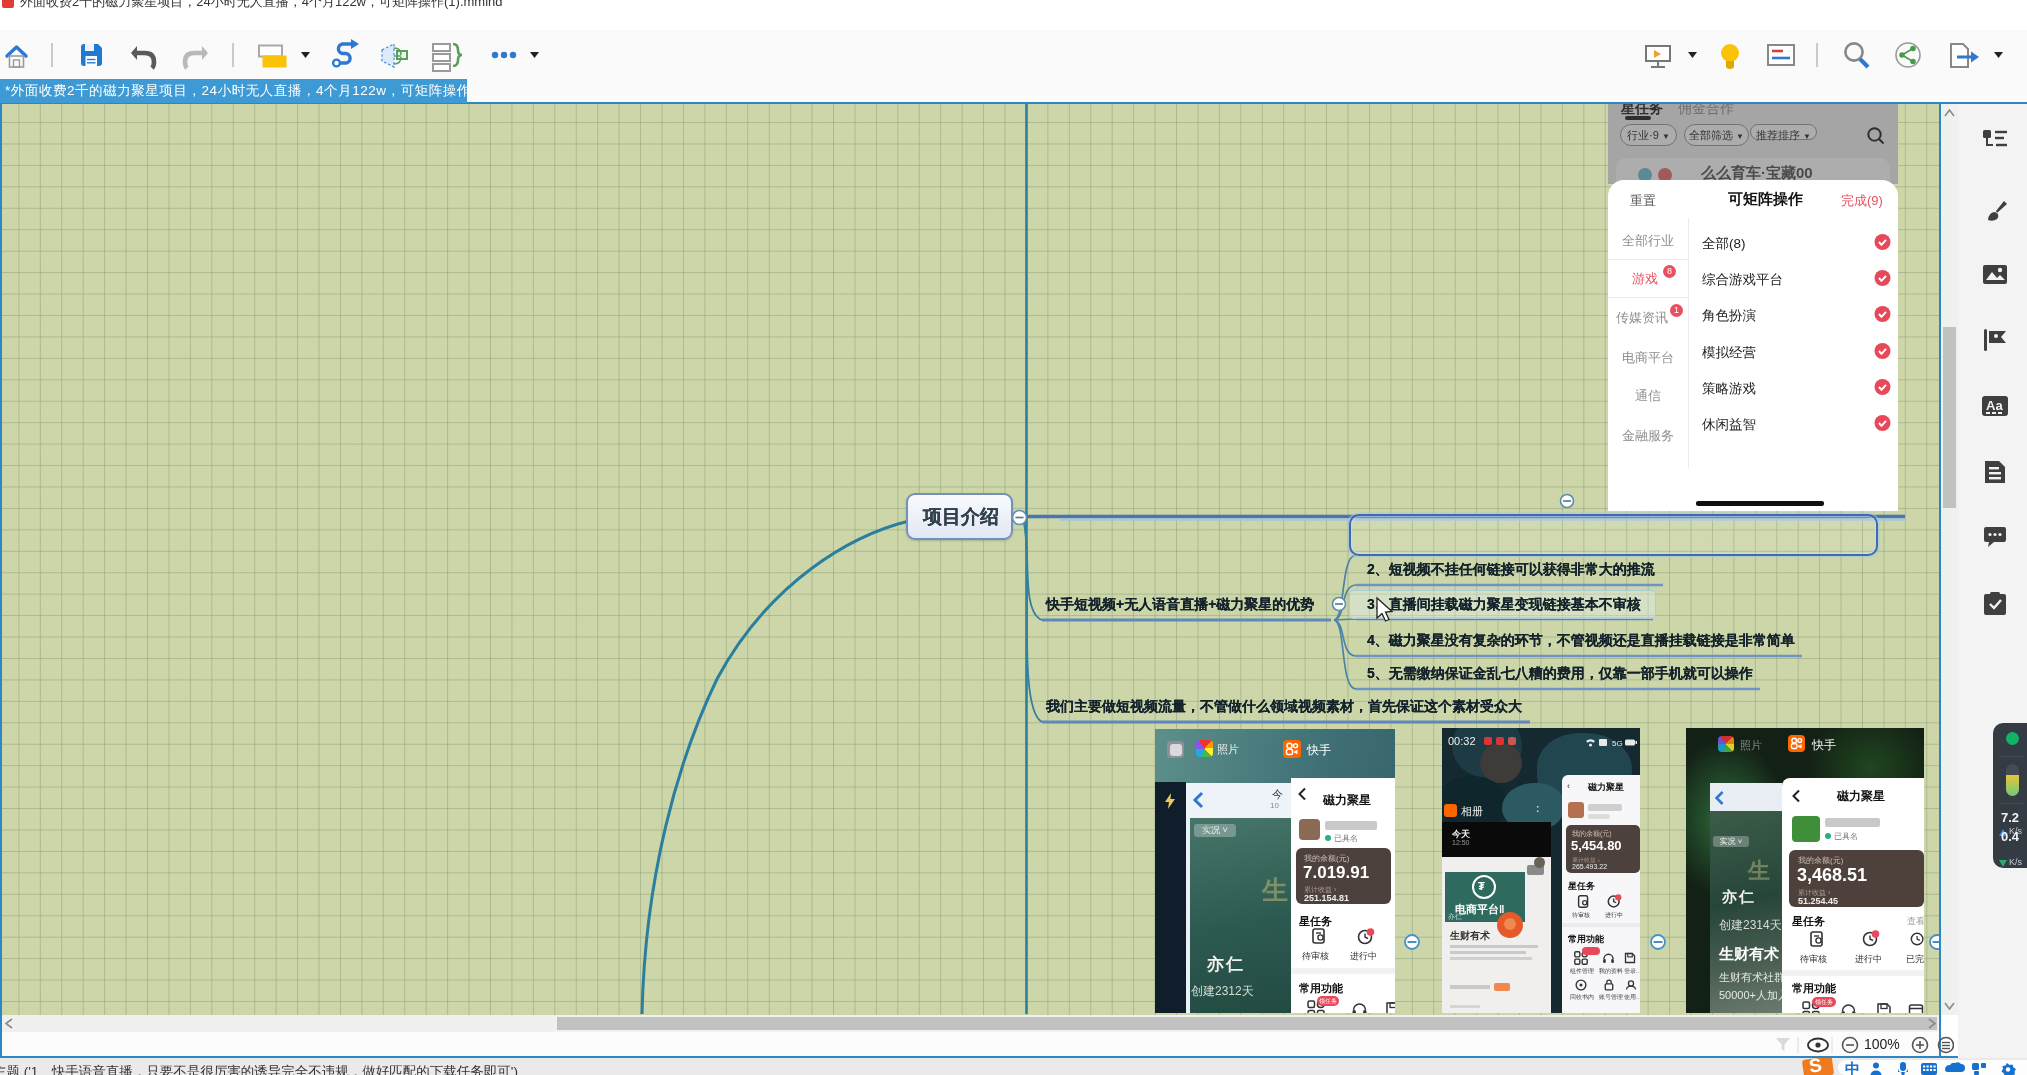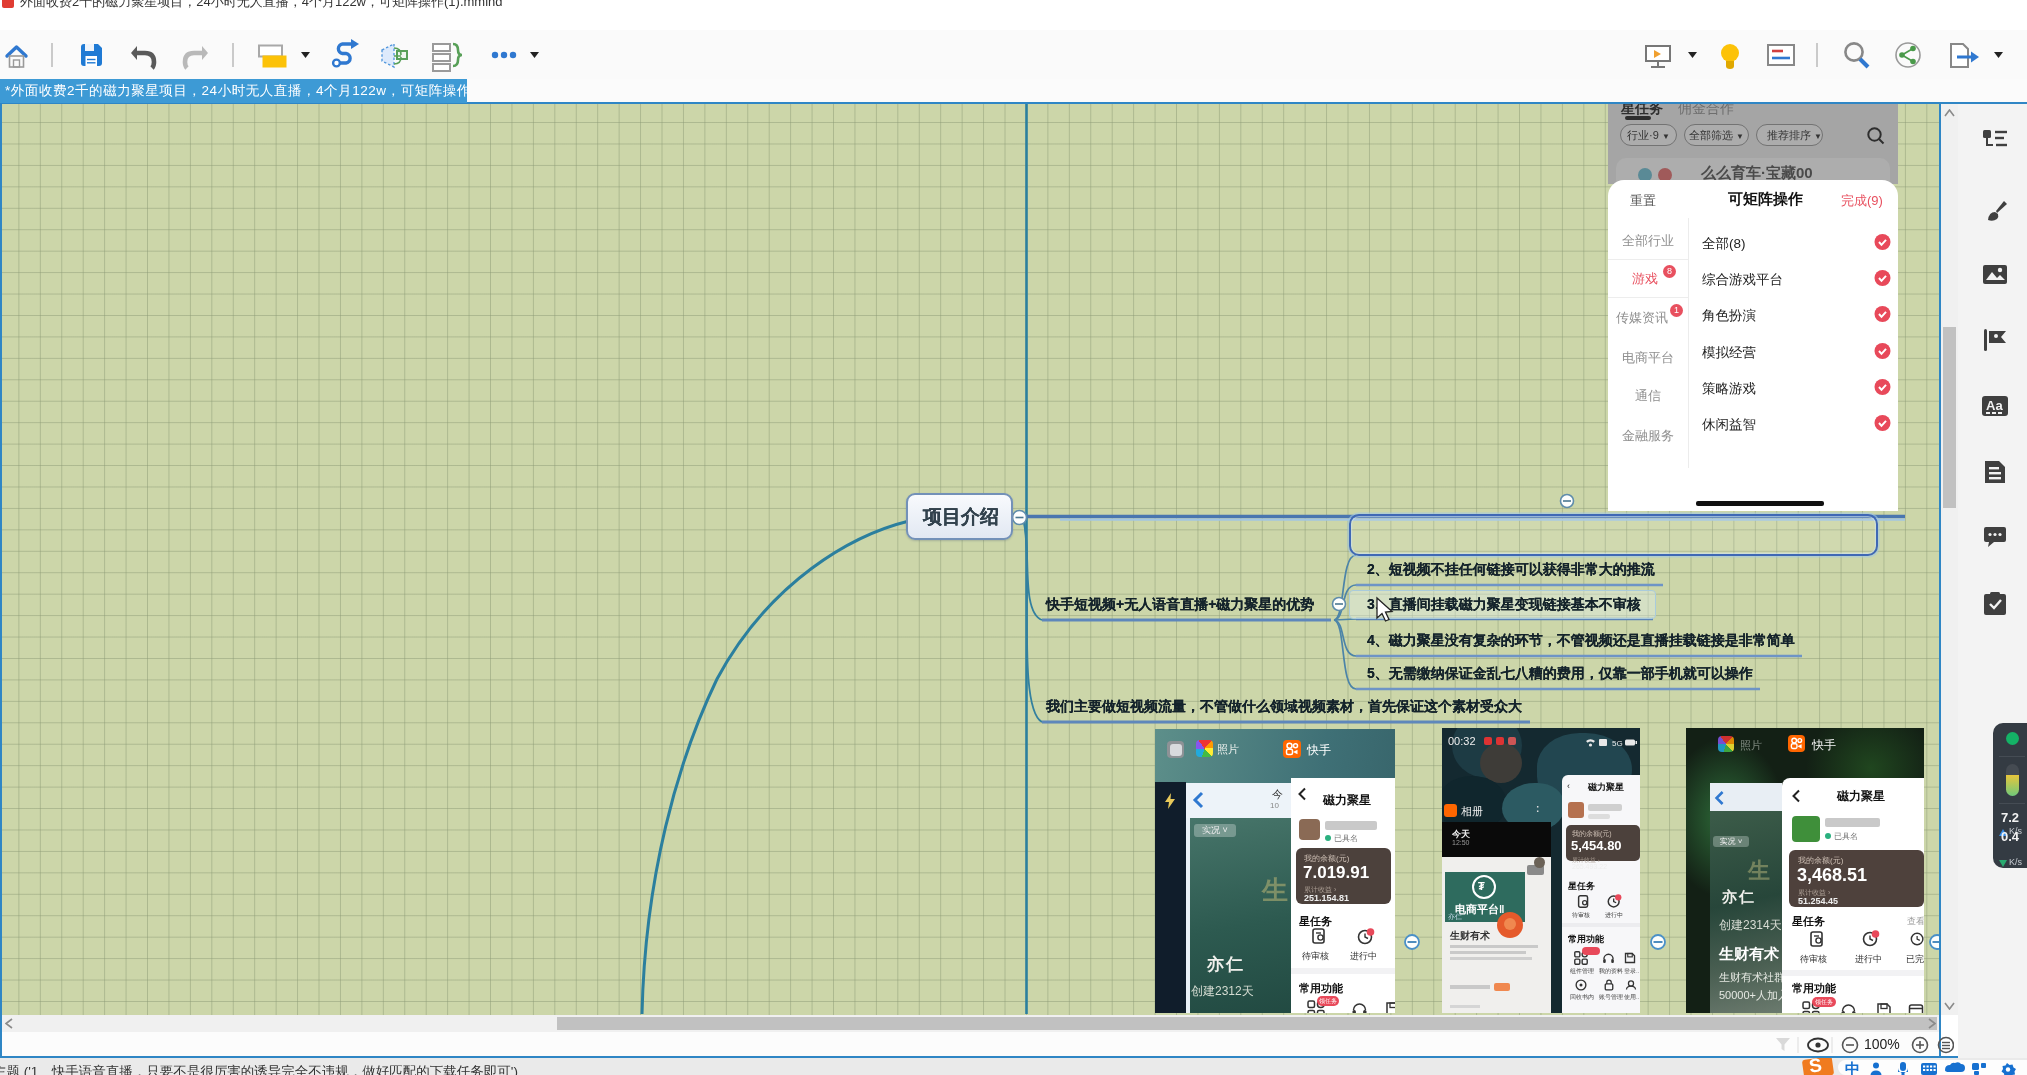--- a/index.html
+++ b/index.html
@@ -196,21 +196,21 @@
       <path d="M3 2 L3 22 L8 17.5 L11.5 25 L15 23.5 L11.5 16 L18 15.5 Z" fill="#fff" stroke="#222" stroke-width="1.3"></path>
     </svg>
     <div id="phone-overlay" class="abs" style="left:1608px;top:104px;width:290px;height:407px;overflow:hidden">
 
       <div class="abs" style="left:0;top:0;width:290px;height:80px;background:#a5a5a5"></div>
       <div class="abs" style="left:13px;top:-4px;font-size:14px;color:#2e2e2e;font-weight:bold">星任务</div>
       <div class="abs" style="left:17px;top:12px;width:26px;height:3.5px;background:#2e2e2e;border-radius:2px"></div>
       <div class="abs" style="left:70px;top:-4px;font-size:14px;color:#6e6e6e">佣金合作</div>
       <div class="abs" style="left:12px;top:20px;width:57px;height:22px;border:1.5px solid #737373;border-radius:12px;background:rgba(255,255,255,0.08);font-size:11px;color:#333;line-height:21px;text-align:center">行业·9 <span style="font-size:8px">▼</span></div>
       <div class="abs" style="left:76px;top:20px;width:65px;height:22px;border:1.5px solid #737373;border-radius:12px;background:rgba(255,255,255,0.08);font-size:11px;color:#333;line-height:21px;text-align:center">全部筛选 <span style="font-size:8px">▼</span></div>
-      <div class="abs" style="left:148px;top:20px;width:67px;height:22px;border:1.5px solid #737373;border-radius:12px;background:rgba(255,255,255,0.08);font-size:11px;color:#333;line-height:21px;text-align:right">推荐排序 <span style="font-size:8px">▼</span></div>
+      <div class="abs" style="left:142px;top:20px;width:67px;height:16px;border:1.5px solid #737373;border-radius:12px;background:rgba(255,255,255,0.08);font-size:11px;color:#333;line-height:21px;text-align:center">推荐排序 <span style="font-size:8px">▼</span></div>
       <svg class="abs" style="left:258px;top:22px" width="20" height="20" viewBox="0 0 20 20">
             <circle cx="8.5" cy="8.5" r="6.2" fill="none" stroke="#2e2e2e" stroke-width="2"></circle>
             <line x1="13" y1="13" x2="17.5" y2="17.5" stroke="#2e2e2e" stroke-width="2"></line>
           </svg>
       <div class="abs" style="left:8px;top:54px;width:274px;height:26px;background:#adadad;border-radius:10px 10px 0 0">
         <div class="abs" style="left:22px;top:10px;width:14px;height:14px;border-radius:7px;background:#5a8a96"></div>
         <div class="abs" style="left:42px;top:10px;width:14px;height:14px;border-radius:7px;background:#a05a5a"></div>
         <div class="abs" style="left:85px;top:6px;font-size:15px;color:#4a4a4a;font-weight:bold">么么育车·宝藏00</div>
       </div>
 
@@ -393,21 +393,21 @@
           <div class="abs" style="left:8px;top:148px;width:30px;height:3px;background:#d5d5d5"></div>
         </div>
       </div>
 
       <div class="abs" style="left:120px;top:47px;width:78px;height:238px;background:#f7f7f9;border-radius:6px 0 0 0">
         <div class="abs" style="left:5px;top:6px;font-size:9px;color:#222">‹</div>
         <div class="abs" style="left:26px;top:6px;font-size:9px;color:#111;font-weight:bold">磁力聚星</div>
         <div class="abs" style="left:6px;top:27px;width:16px;height:16px;background:#b5714f;border-radius:3px"></div>
         <div class="abs" style="left:26px;top:29px;width:34px;height:7px;background:#cfcfcf;border-radius:2px"></div>
         <div class="abs" style="left:26px;top:39px;width:22px;height:5px;background:#ddd;border-radius:2px"></div>
-        <div class="abs" style="left:4px;top:50px;width:74px;height:36px;background:#4c413c;border-radius:5px">
+        <div class="abs" style="left:4px;top:50px;width:74px;height:48px;background:#4c413c;border-radius:5px">
           <div class="abs" style="left:6px;top:4px;font-size:7px;color:#cdbfb4">我的余额(元)</div>
           <div class="abs" style="left:5px;top:13px;font-size:13px;color:#fff;font-weight:bold">5,454.80</div>
           <div class="abs" style="left:6px;top:31px;font-size:6px;color:#a99c92">累计收益 ›</div>
           <div class="abs" style="left:6px;top:38px;font-size:7px;color:#eee">265.493.22</div>
         </div>
         <div class="abs" style="left:6px;top:105px;font-size:9px;color:#111;font-weight:bold">星任务</div>
         <svg class="abs" style="left:15px;top:120px" width="13" height="13" viewBox="0 0 16 16">
               <rect x="2" y="1" width="11" height="14" rx="2" fill="none" stroke="#333" stroke-width="1.8"></rect>
               <circle cx="9.5" cy="9.5" r="2.6" fill="none" stroke="#333" stroke-width="1.6"></circle>
             </svg>

